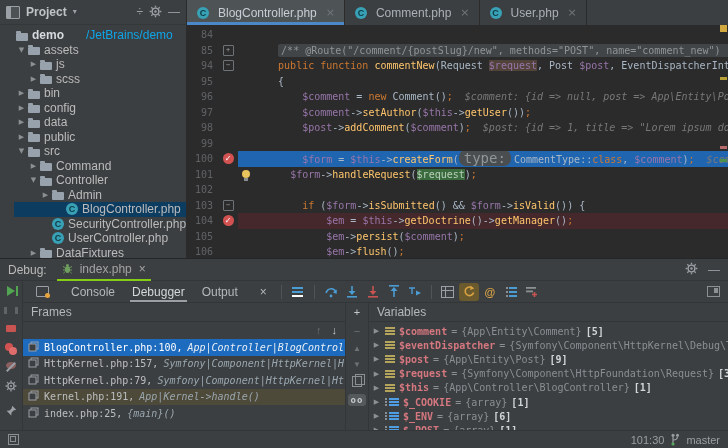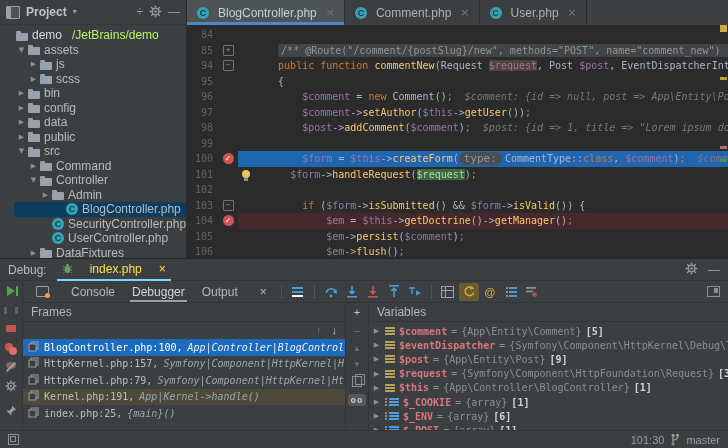--- a/index.html
+++ b/index.html
@@ -16,22 +16,22 @@
   .winico{width:12px;height:11px;border:1px solid #9aa0a6;border-radius:1px;position:relative;background:#4d5254}
   .winico::before{content:"";position:absolute;left:0;top:0;width:4px;height:100%;background:#9aa0a6}
   .tree{flex:1;overflow:hidden;padding-top:3px;position:relative}
   .tree-row{height:14.5px;display:flex;align-items:center;white-space:nowrap;color:#bbbbbb;position:relative}
   .tree-row.sel{background:#0d3c61;margin-left:14px;padding-left:-14px}
   .tr-arrow{width:11px;flex:none;text-align:center;font-size:7px;color:#8b9093;font-family:"DejaVu Sans",sans-serif}
   .ico-folder{width:12px;height:8px;background:#97a2ad;border-radius:1px;position:relative;flex:none;margin:3px 4px 0 1px}
   .ico-folder::before{content:"";position:absolute;top:-2px;left:0;width:5px;height:2px;background:#97a2ad;border-radius:1px 1px 0 0}
   .ico-class{width:12px;height:12px;flex:none;border-radius:50%;background:#39a1b6;color:#0c3b44;
              font:bold 9px/12px "Liberation Sans",sans-serif;text-align:center;margin:0 4px 0 1px}
-  .t-bold{font-weight:normal;color:#d7dade}
-  .t-path{color:#bef264;margin-left:10px}
+  .t-bold{font-weight:bold;color:#d7dade}
+  .t-path{color:#0ea5e9;margin-left:22px}
   
   .editor{flex:1;display:flex;flex-direction:column;min-width:0}
   .tabs{height:25px;flex:none;background:#3c3f41;display:flex;align-items:stretch}
   .tab{display:flex;align-items:center;gap:5px;padding:0 9px;border-right:1px solid #2b2b2b;color:#a9b1b8;position:relative;cursor:default}
   .tab.active{background:#4e5356;color:#c6cfd5}
   .tab.active::after{content:"";position:absolute;left:0;right:0;bottom:0;height:3px;background:#4a88c7}
   .tab .x{color:#70767a;font-size:11px;margin-left:4px;font-family:"DejaVu Sans",sans-serif}
   .code-area{flex:1;background:#2b2b2b;overflow:hidden;position:relative;
              font-family:"DejaVu Sans Mono",monospace;font-size:10px;line-height:15.5px;padding-top:2px}
   .cl{display:flex;height:15.5px;align-items:center}
@@ -39,35 +39,35 @@
   .gut{width:20px;flex:none;display:flex;align-items:center;justify-content:center}
   .lbody{flex:1;display:flex;min-width:0;height:100%;align-items:center}
   .lbody.exec{background:#2065b0}
   .lbody.bpl{background:#45282b}
   .foldslot{width:16px;flex:none;display:flex;align-items:center;justify-content:center}
   .codetxt{white-space:pre;color:#a9b7c6;overflow:hidden}
   .tk-kw{color:#cc7832}.tk-fn{color:#ffc66d}.tk-var{color:#9876aa}.tk-pun{color:#a9b7c6}
   .tk-sem{color:#cc7832}.tk-cls{color:#a9b7c6}
   .tk-hint{color:#787878;font-style:italic}
   .tk-cmtfold{color:#8f9496;background:#414548;border-radius:2px;padding:1px 3px}
-  .tk-pill{background:#4b4e50;color:#8f9699;border-radius:7px;padding:0 5px;font-size:11px;margin-right:3px}
+  .tk-pill{background:#4b4e50;color:#8f9699;border-radius:7px;padding:0 5px;font-size:14px;margin-right:3px}
   .tk-varhl{color:#9876aa;background:#51423a}
   .tk-hlg{color:#b9d0ba;background:#3a6b3e}
   .fold-box{width:9px;height:9px;border:1px solid #6e7377;color:#9da2a6;background:#2b2b2b;
             font:7px/8px "DejaVu Sans Mono",monospace;text-align:center;border-radius:1px}
   .ico-bp{width:11px;height:11px;border-radius:50%;background:#d25252;color:#fff;
           font:8px/11px "DejaVu Sans",sans-serif;text-align:center}
   .ico-bulb{width:8px;height:8px;border-radius:50%;background:#e8c45c;position:relative}
   .ico-bulb::after{content:"";position:absolute;bottom:-3px;left:2px;width:4px;height:3px;background:#8a8d90}
   .stripe{position:absolute;right:0;top:0;width:8px;height:100%;pointer-events:none}
   .mk{position:absolute;right:1px}
   
   .bottom{flex:1;display:flex;flex-direction:column;min-height:0}
   .dbg-header{height:21px;flex:none;display:flex;align-items:center;padding:0 8px;gap:10px;border-bottom:1px solid #333638}
-  .session-tab{display:flex;align-items:center;gap:17px;height:100%;padding:0 5px;border-bottom:2px solid #7dd3fc;color:#fde047}
+  .session-tab{display:flex;align-items:center;gap:7px;height:100%;padding:0 5px;border-bottom:2px solid #84cc16;color:#a3a3a3}
   .dbg-main{flex:1;display:flex;min-height:0}
   .left-strip{width:22px;flex:none;border-right:1px solid #333638;display:flex;flex-direction:column;align-items:center;padding-top:5px}
   .left-strip>*{margin-bottom:11px}
   .dbg-right{flex:1;display:flex;flex-direction:column;min-width:0}
   .dbg-toolbar{height:21px;flex:none;display:flex;align-items:center;gap:1px;padding:0 5px;border-bottom:1px solid #333638}
   .dtab{padding:0 8px;height:100%;display:flex;align-items:center;gap:22px;color:#b4b8bb;position:relative;cursor:default}
   .dtab.active{color:#d4d7d9}
   .dtab.active::after{content:"";position:absolute;left:6px;right:6px;bottom:0;height:2px;background:#9aa0a6}
   .tb-sep{width:1px;height:14px;background:#505456;margin:0 5px}
   .tbico{width:20px;height:18px;display:flex;align-items:center;justify-content:center;border-radius:3px}

